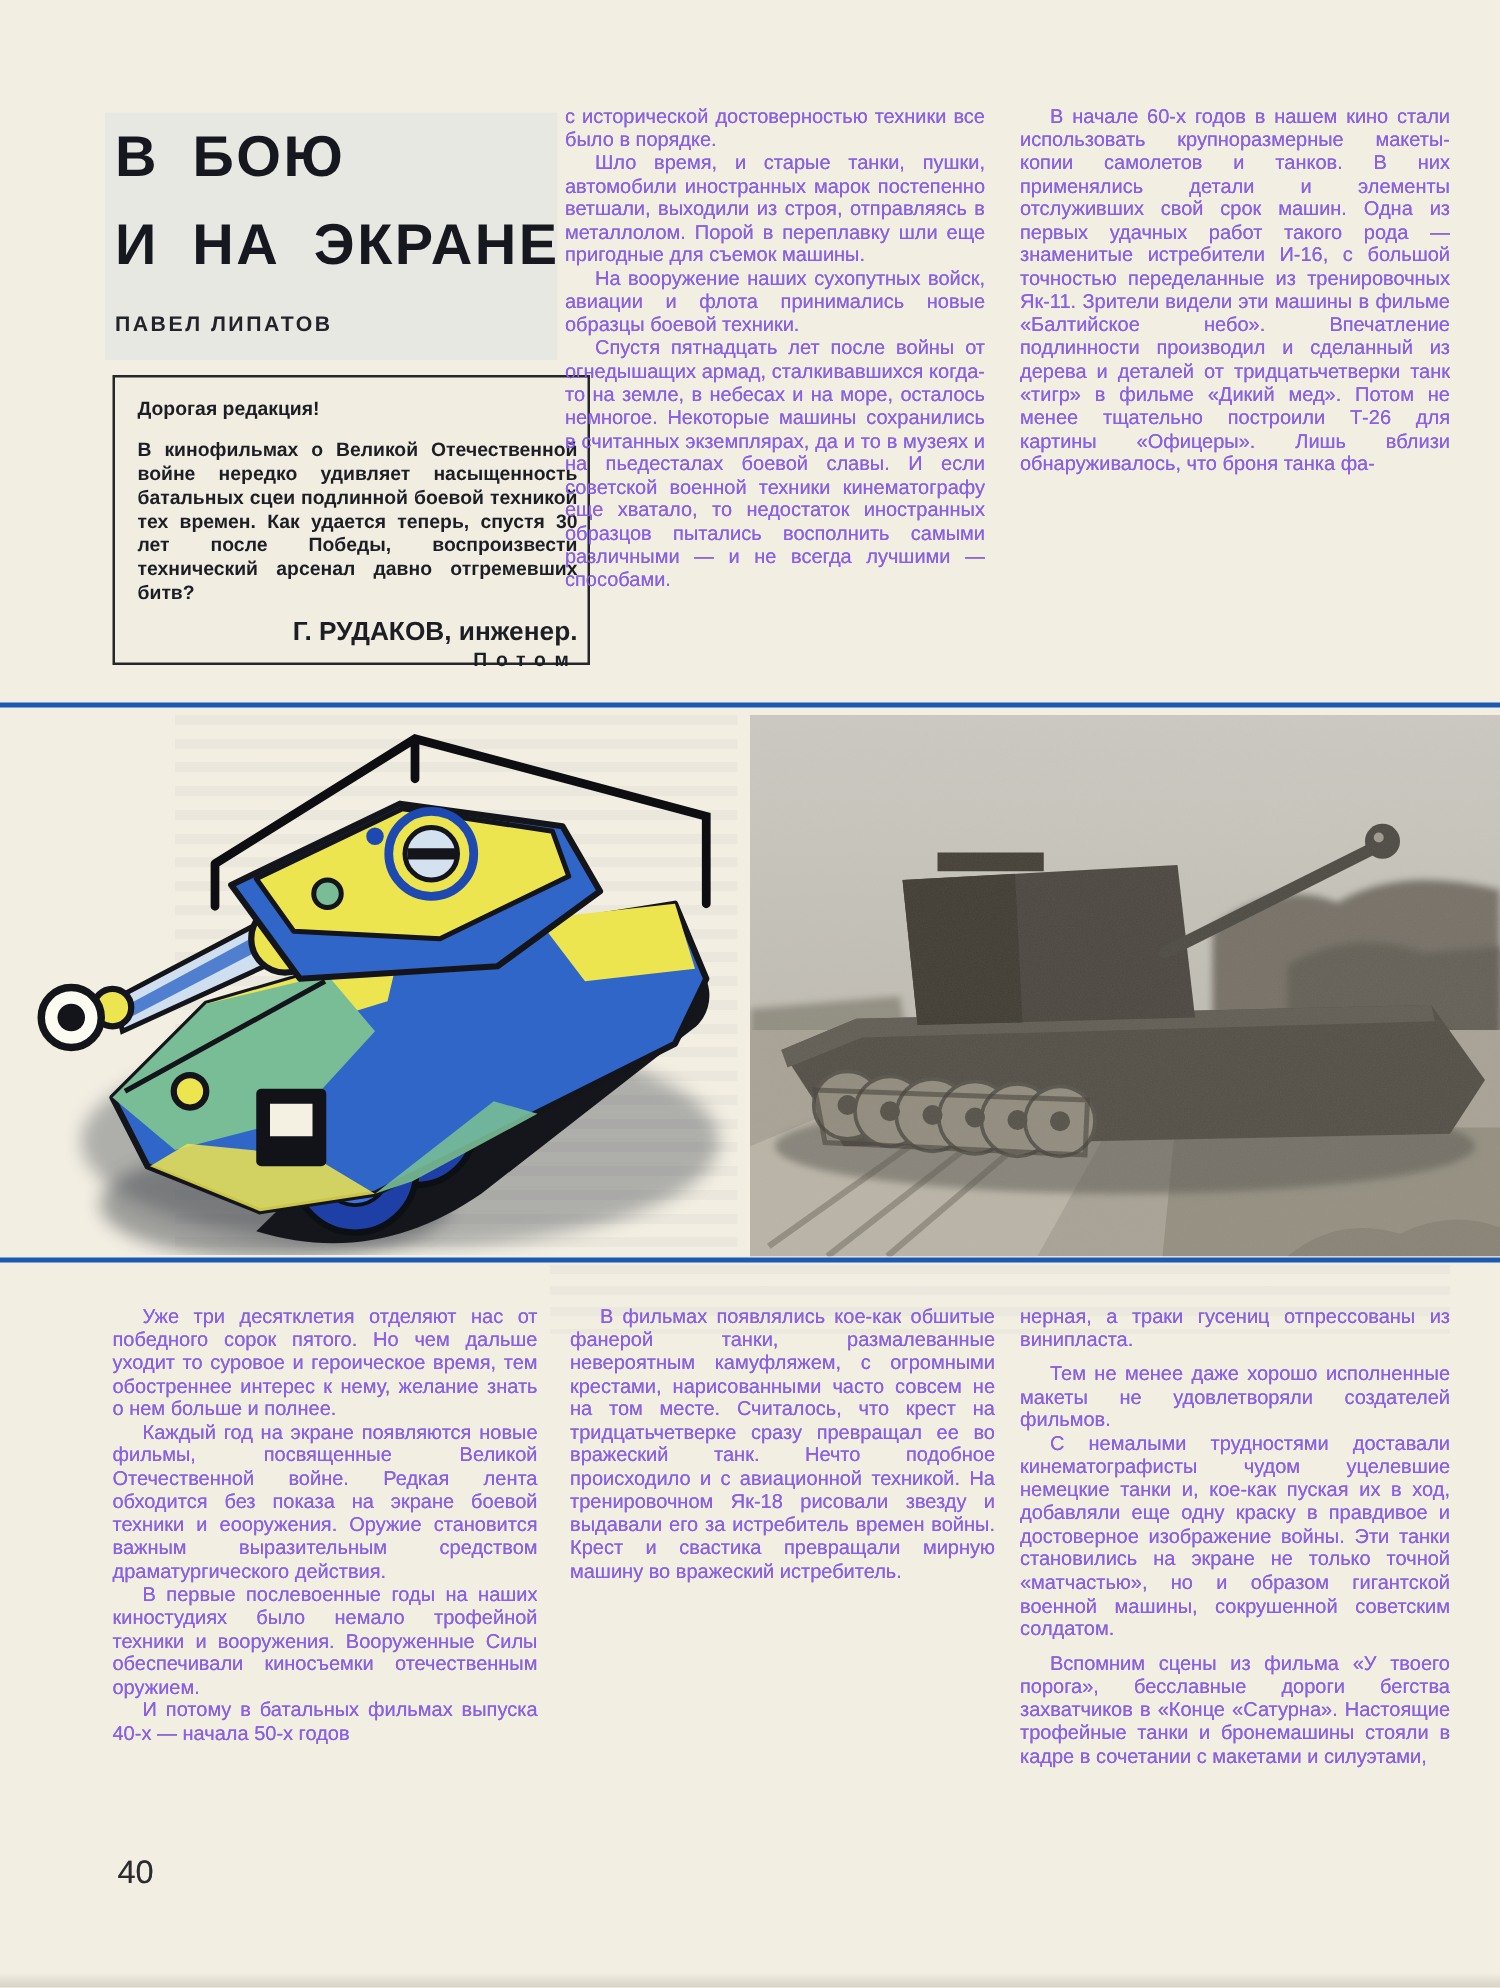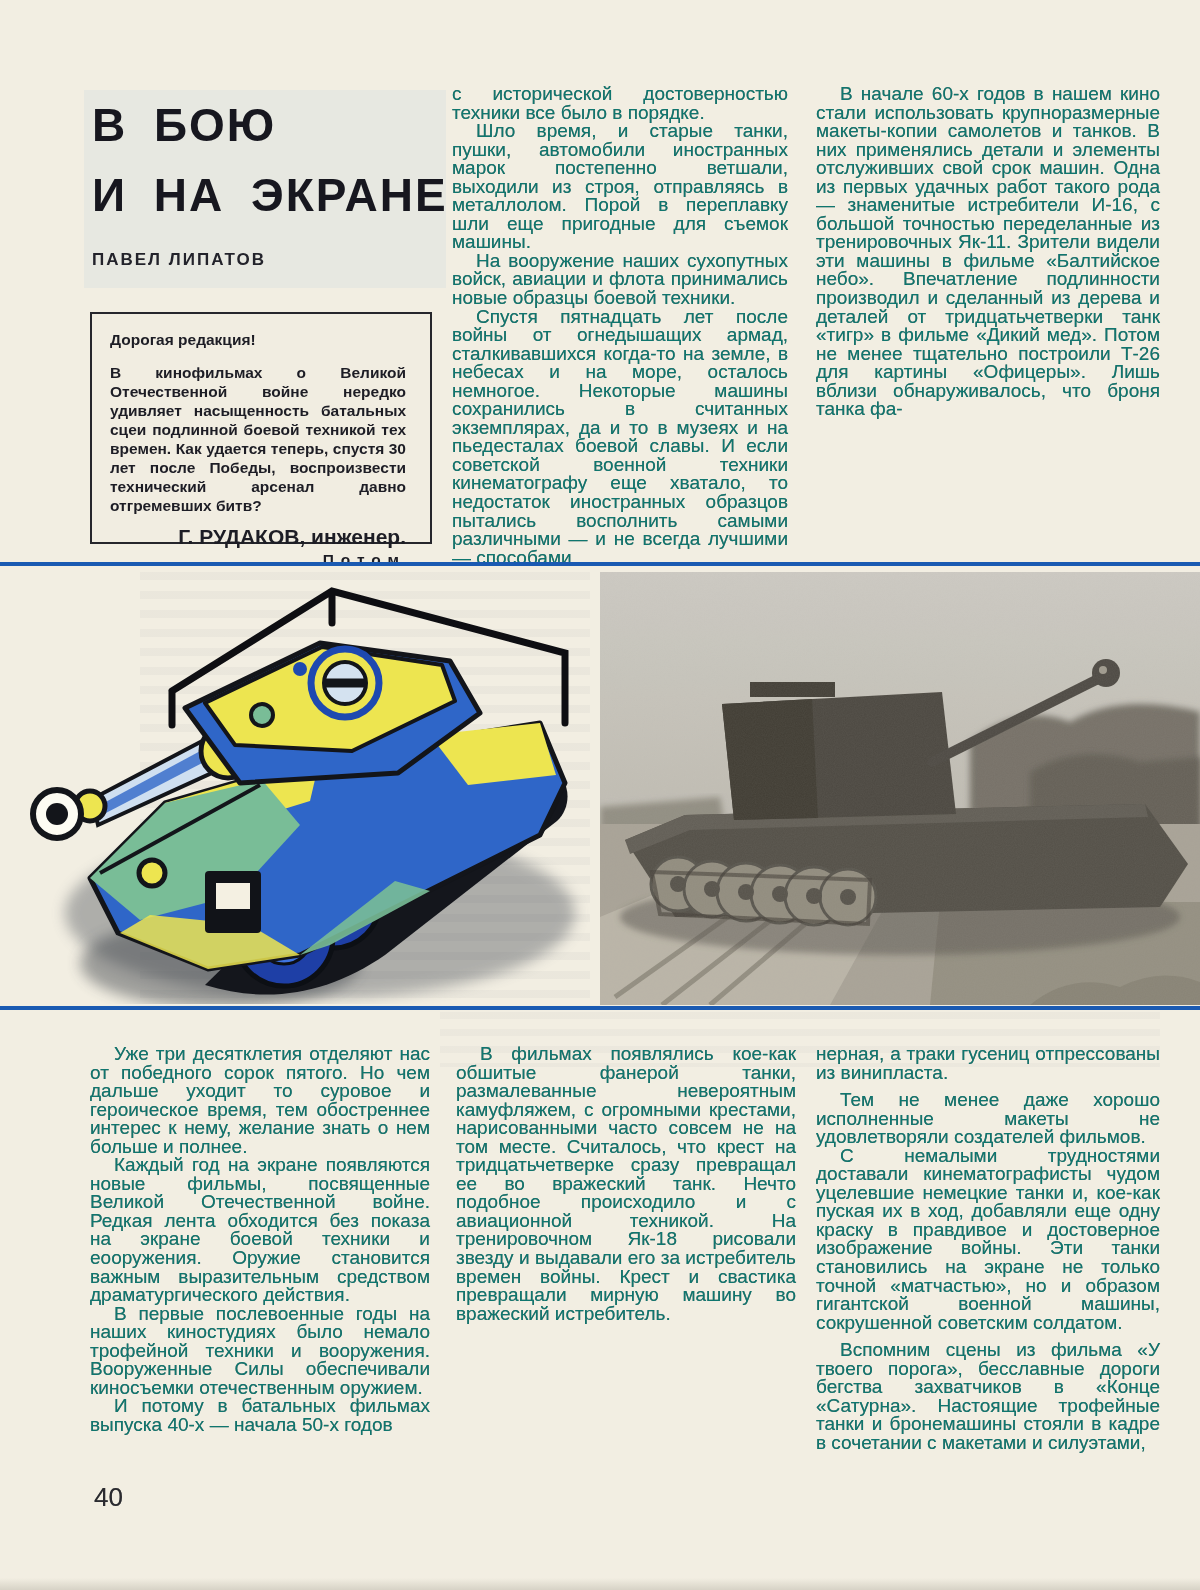--- a/index.html
+++ b/index.html
@@ -7,28 +7,28 @@
   .page{position:relative;width:1200px;height:1590px;background:#f2eee2;overflow:hidden;}
   .page::after{content:"";position:absolute;left:0;right:0;bottom:0;height:12px;
     background:linear-gradient(180deg,rgba(0,0,0,0) 0%,rgba(90,85,70,.18) 100%);}
   .title-panel{position:absolute;left:84px;top:90px;width:362px;height:198px;background:#e7e8e1;}
   .title{position:absolute;left:92px;color:#17171f;font-weight:bold;font-size:46px;
     letter-spacing:2px;word-spacing:12px;line-height:1;white-space:nowrap;}
   .title.l1{top:102px;}
   .title.l2{top:172px;}
   .author{position:absolute;left:92px;top:250px;font-weight:bold;font-size:17px;
     letter-spacing:2px;color:#23232b;}
-  .letterbox{position:absolute;left:90px;top:312px;width:342px;height:232px;
-    border:2px solid #26262c;background:#f1ede1;box-sizing:border-box;padding:16px 24px 0 18px;}
+  .letterbox{position:absolute;left:90px;top:300px;width:382px;height:232px;
+    border:2px solid #26262c;background:#f1ede1;box-sizing:border-box;padding:16px 8px 0 18px;}
   .letterbox p{margin:0;font-weight:bold;font-size:15.5px;line-height:19px;
     color:#1d1d25;text-align:justify;}
   .letterbox .salut{margin-bottom:14px;text-align:left;}
   .letterbox .sig{margin-top:12px;text-align:right;font-size:21px;}
   .letterbox .city{text-align:right;letter-spacing:7px;margin-top:4px;}
-  .col{position:absolute;text-align:justify;color:#0f766e;font-size:19px;line-height:18.55px;
+  .col{position:absolute;text-align:justify;color:#8b5cf6;font-size:16px;line-height:18.55px;
     text-shadow:0 0 .4px rgba(30,30,40,.55);}
   .col p{margin:0;text-indent:24px;}
   .col p.cont{text-indent:0;}
   .col p.gap{margin-top:9px;}
   .col-tm{left:452px;top:85px;width:336px;height:450px;}
   .col-tr{left:816px;top:85px;width:344px;height:450px;}
   .col-bl{left:90px;top:1045px;width:340px;height:430px;}
   .col-bm{left:456px;top:1045px;width:340px;height:430px;}
   .col-br{left:816px;top:1045px;width:344px;height:440px;}
   .rule{position:absolute;left:0;width:1200px;height:4px;background:#1a5ab2;}

